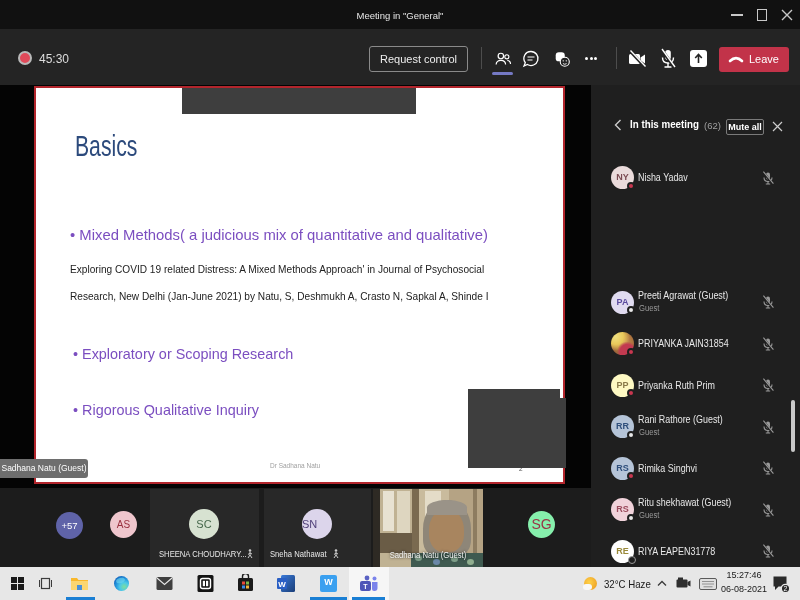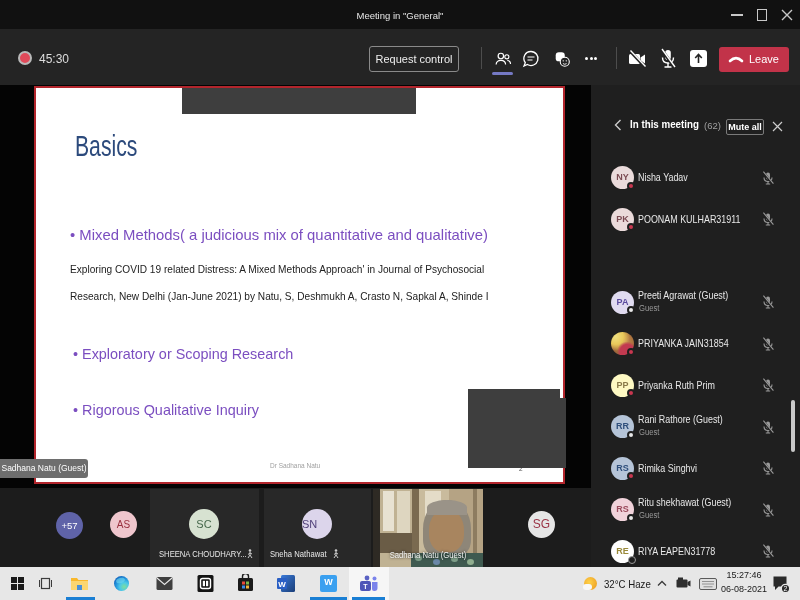--- a/index.html
+++ b/index.html
@@ -17,21 +17,21 @@
   <svg class="abs" style="left:781px;top:9px;" width="12" height="12">
       <path d="M1 1 L11 11 M11 1 L1 11" stroke="#c8c8c8" stroke-width="1.4"></path>
     </svg>
 </div>
 
 <div class="abs" style="left:0;top:29px;width:800px;height:56px;background:#242424;">
 
   <div class="abs" style="left:18px;top:22px;width:14px;height:14px;border-radius:50%;border:2px solid #b9b9b9;background:#e04a5a;"></div>
   <div class="abs" style="left:39px;top:23px;color:#dddddd;font-size:12px;">45:30</div>
 
-  <div class="abs" style="left:369px;top:17px;width:90px;height:26px;border:1px solid #8a8a8a;border-radius:3px;color:#eeeeee;font-size:11px;text-align:center;line-height:25px;">Request control</div>
+  <div class="abs" style="left:369px;top:17px;width:99px;height:26px;border:1px solid #8a8a8a;border-radius:3px;color:#eeeeee;font-size:11px;text-align:center;line-height:25px;">Request control</div>
 
   <div class="abs" style="left:481px;top:18px;width:1px;height:22px;background:#4d4d4d;"></div>
 
   <svg class="abs" style="left:494px;top:21px;" width="18" height="18" viewBox="0 0 21 21">
     <circle cx="8" cy="7" r="3.2" fill="none" stroke="#ffffff" stroke-width="1.4"></circle>
     <path d="M2.5 17 c0-3.2 2.5-5 5.5-5 s5.5 1.8 5.5 5" fill="none" stroke="#ffffff" stroke-width="1.4"></path>
     <circle cx="15" cy="8" r="2.4" fill="none" stroke="#ffffff" stroke-width="1.3"></circle>
     <path d="M15.5 12.2 c2.4 0.2 3.8 1.7 3.8 4" fill="none" stroke="#ffffff" stroke-width="1.3"></path>
   </svg>
   <div class="abs" style="left:492px;top:43px;width:21px;height:3px;border-radius:2px;background:#7579c4;"></div>
@@ -129,21 +129,21 @@
     <div class="abs" style="left:60px;top:70px;width:7px;height:6px;border-radius:50%;background:#6a88a8;"></div>
     <div class="abs" style="left:78px;top:67px;width:7px;height:6px;border-radius:50%;background:#7fa08a;"></div>
     <div class="abs" style="left:94px;top:70px;width:7px;height:6px;border-radius:50%;background:#8fae8f;"></div>
     <div class="abs" style="left:0;top:61px;width:110px;text-align:center;color:#f2f2f2;font-size:8.5px;text-shadow:0 0 3px rgba(0,0,0,0.9);transform:scaleX(0.9);transform-origin:center top;white-space:nowrap;">Sadhana Natu (Guest)</div>
   </div>
 
   <div class="abs" style="left:56px;top:24px;width:27px;height:27px;border-radius:50%;background:#5f63a8;color:#ffffff;font-size:9.5px;text-align:center;line-height:27px;">+57</div>
   <div class="abs" style="left:110px;top:23px;width:27px;height:27px;border-radius:50%;background:#efc6cd;color:#99303f;font-size:10px;text-align:center;line-height:27px;">AS</div>
   <div class="abs" style="left:189px;top:21px;width:30px;height:30px;border-radius:50%;background:#d7e2d1;color:#47694c;font-size:11px;text-align:center;line-height:30px;">SC</div>
   <div class="abs" style="left:302px;top:21px;width:30px;height:30px;border-radius:50%;background:#dcd5eb;color:#52427a;font-size:11px;text-align:left;line-height:30px;">SN</div>
-  <div class="abs" style="left:528px;top:23px;width:27px;height:27px;border-radius:50%;background:#e5e5e5;color:#9a3345;font-size:12px;text-align:center;line-height:27px;">SG</div>
+  <div class="abs" style="left:528px;top:23px;width:27px;height:27px;border-radius:50%;background:#86efac;color:#9a3345;font-size:14px;text-align:center;line-height:27px;">SG</div>
 
   <div class="abs" style="left:159px;top:61px;color:#e8e8e8;font-size:9px;white-space:nowrap;transform:scaleX(0.85);transform-origin:left top;">SHEENA CHOUDHARY...</div>
   <svg class="abs" style="left:246px;top:61px;" width="8" height="10" viewBox="0 0 8 10">
       <circle cx="4" cy="1.5" r="1.3" fill="#cccccc"></circle>
       <path d="M4 3 L4 6 M4 6 L2 9 M4 6 L6 9 M4 4 L2 5.5 M4 4 L6 5" stroke="#cccccc" stroke-width="1"></path>
     </svg>
   <div class="abs" style="left:270px;top:61px;color:#e8e8e8;font-size:9px;white-space:nowrap;transform:scaleX(0.85);transform-origin:left top;">Sneha Nathawat</div>
   <svg class="abs" style="left:332px;top:61px;" width="8" height="10" viewBox="0 0 8 10">
       <circle cx="4" cy="1.5" r="1.3" fill="#cccccc"></circle>
       <path d="M4 3 L4 6 M4 6 L2 9 M4 6 L6 9 M4 4 L2 5.5 M4 4 L6 5" stroke="#cccccc" stroke-width="1"></path>
@@ -159,32 +159,20 @@
   <div class="abs" style="left:113px;top:35px;color:#a0a0a0;font-size:9.5px;">(62)</div>
   <div class="abs" style="left:135px;top:34px;width:38px;height:16px;border:1px solid #7a7a7a;border-radius:2px;color:#ffffff;font-size:9px;font-weight:bold;text-align:center;line-height:15px;">Mute all</div>
   <svg class="abs" style="left:181px;top:36px;" width="11" height="11" viewBox="0 0 11 11">
       <path d="M1 1 L10 10 M10 1 L1 10" stroke="#cccccc" stroke-width="1.2"></path>
     </svg>
 
   <div class="row" style="top:71.5px;">
     <div class="av" style="background:#eadbdb;color:#7a4a52;">NY</div>
       <div class="dot" style="background:#c8374f;"></div>
     <div class="nm">Nisha Yadav</div>
-    <svg class="mic" width="14" height="15" viewBox="0 0 14 15">
-        <rect x="5" y="1.5" width="4" height="7" rx="2" fill="#9a9a9a"></rect>
-        <path d="M3 6.5 c0 2.5 1.7 4 4 4 s4-1.5 4-4" fill="none" stroke="#9a9a9a" stroke-width="1.1"></path>
-        <path d="M7 10.5 v2 M4.8 13 h4.4" stroke="#9a9a9a" stroke-width="1.1"></path>
-        <path d="M2 1 L12 13" stroke="#1f1f1f" stroke-width="2.4"></path>
-        <path d="M2.4 0.6 L12.4 12.6" stroke="#9a9a9a" stroke-width="1.1"></path>
-      </svg>
-  </div>
-  <div class="row" style="top:113px;">
-    <div class="av" style="background:#eadada;color:#7a4a52;">PK</div>
-      <div class="dot" style="background:#c8374f;"></div>
-    <div class="nm">POONAM KULHAR31911</div>
     <svg class="mic" width="14" height="15" viewBox="0 0 14 15">
         <rect x="5" y="1.5" width="4" height="7" rx="2" fill="#9a9a9a"></rect>
         <path d="M3 6.5 c0 2.5 1.7 4 4 4 s4-1.5 4-4" fill="none" stroke="#9a9a9a" stroke-width="1.1"></path>
         <path d="M7 10.5 v2 M4.8 13 h4.4" stroke="#9a9a9a" stroke-width="1.1"></path>
         <path d="M2 1 L12 13" stroke="#1f1f1f" stroke-width="2.4"></path>
         <path d="M2.4 0.6 L12.4 12.6" stroke="#9a9a9a" stroke-width="1.1"></path>
       </svg>
   </div>
   <div class="row" style="top:196px;">
     <div class="av" style="background:#e0dbf0;color:#5b4b9e;">PA</div>

